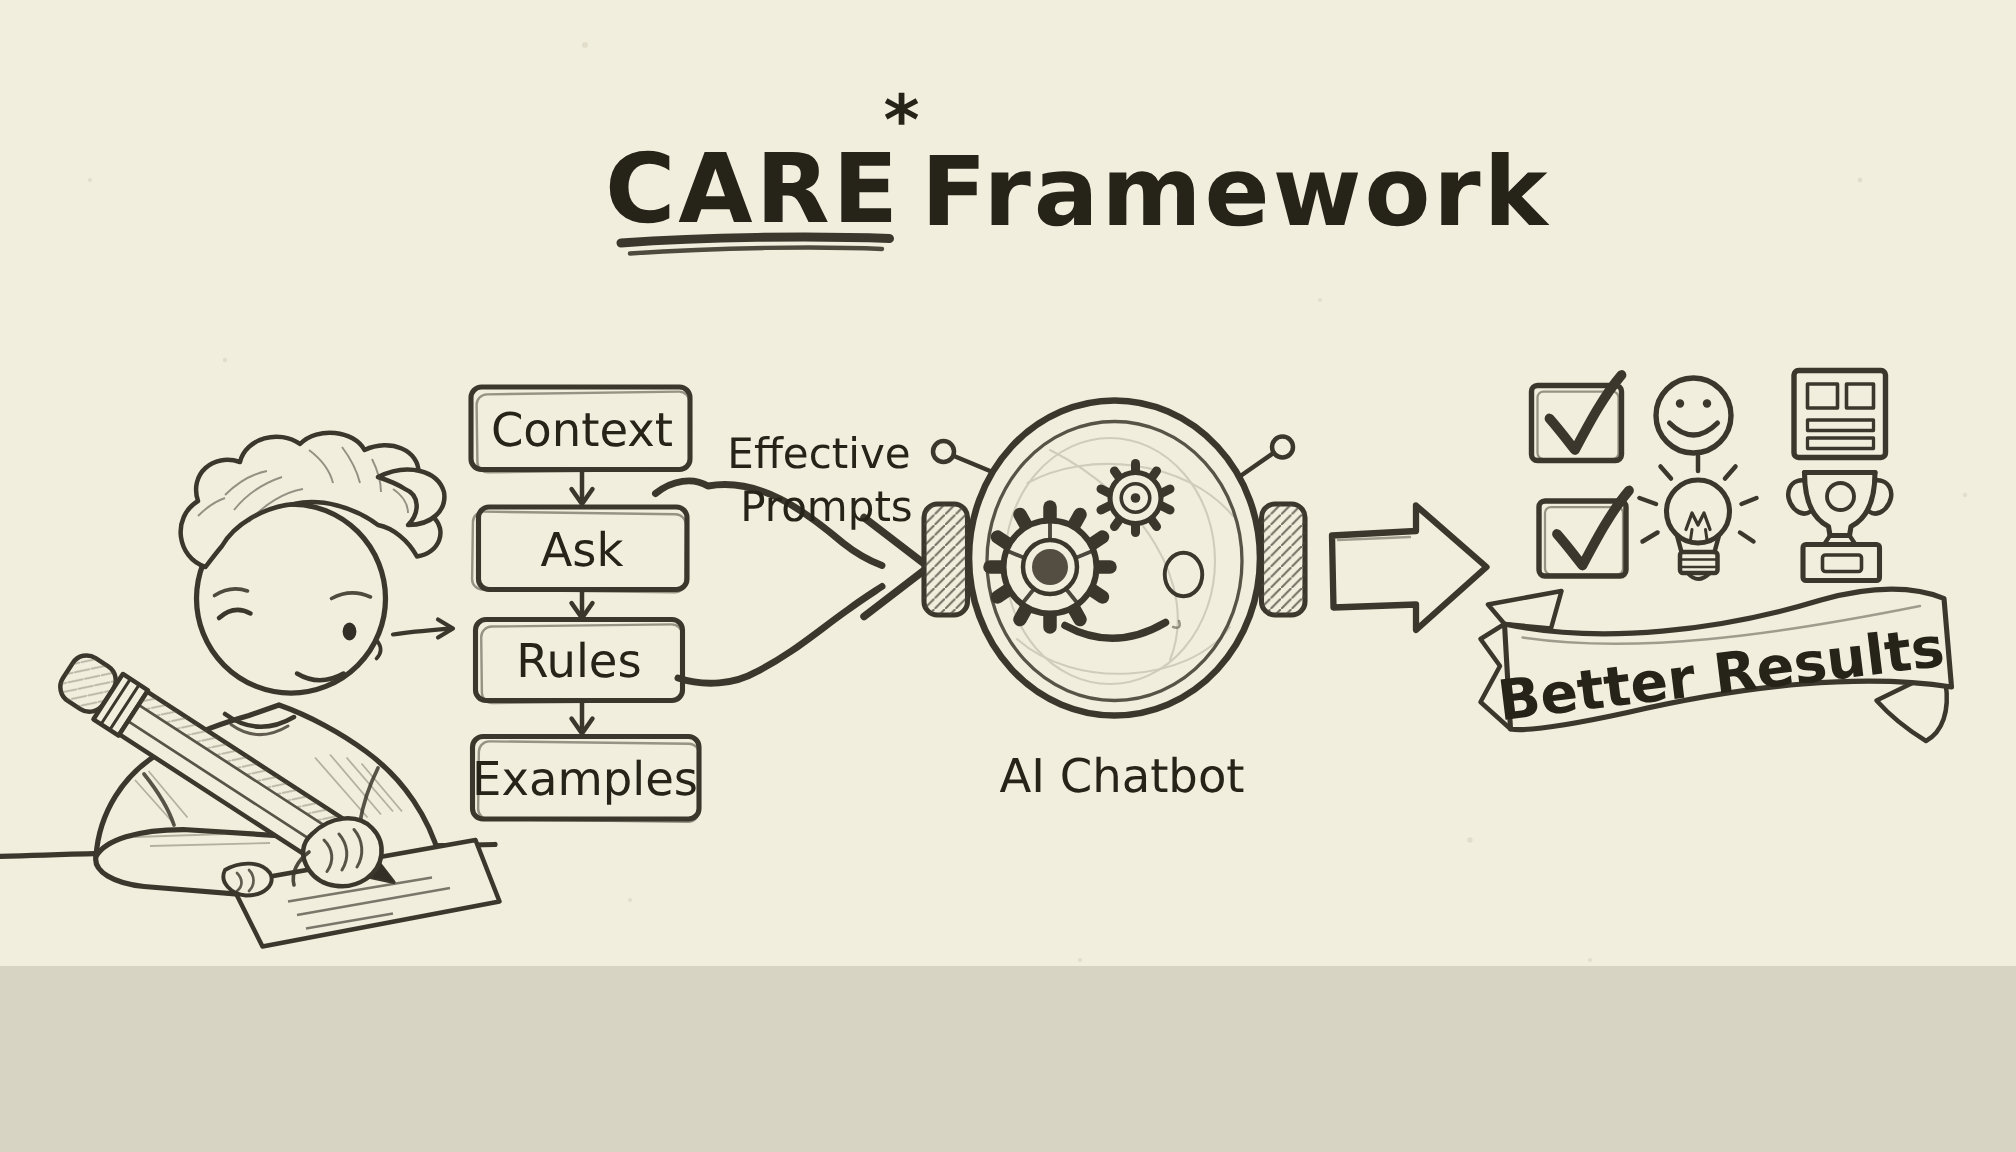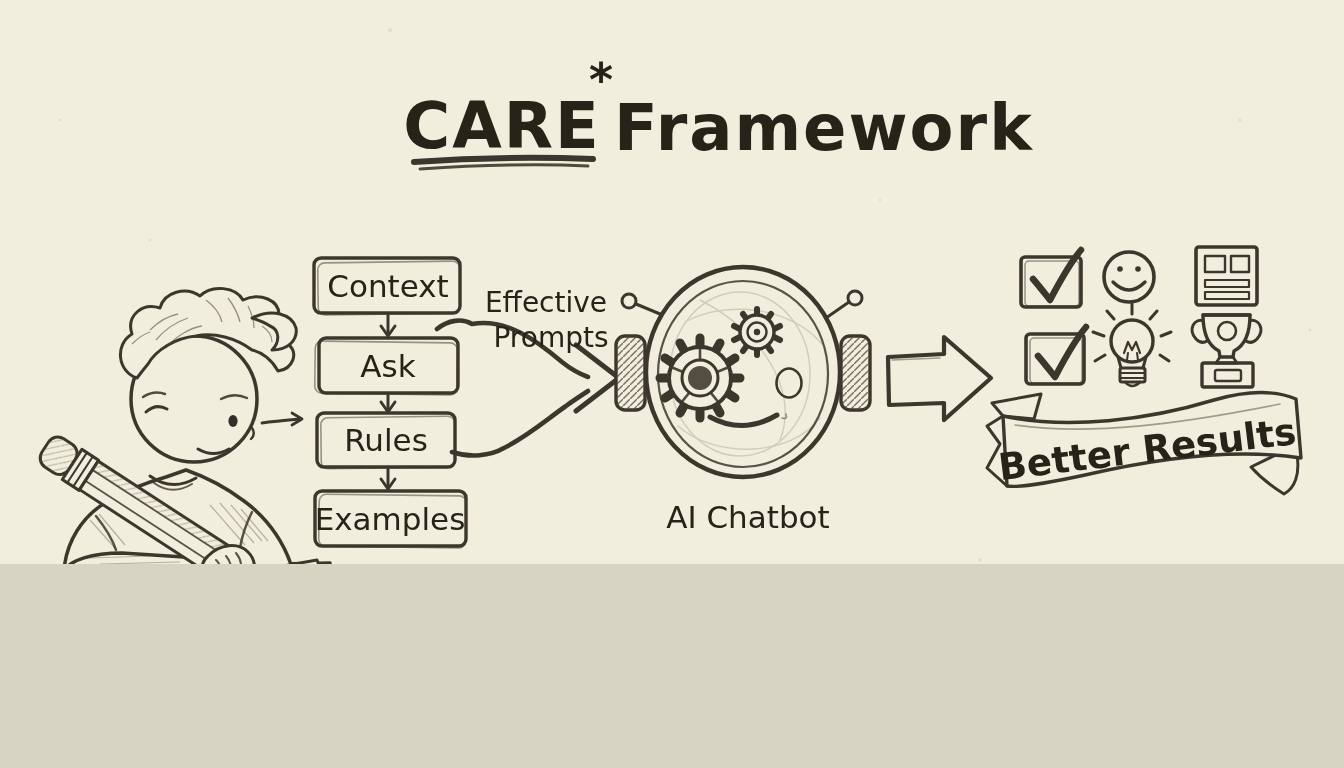--- a/index.html
+++ b/index.html
@@ -1,16 +1,16 @@
 <!DOCTYPE html>
 <html><head>
 <meta charset="utf-8">
 <style>
   html,body{margin:0;padding:0;background:#d8d4c4;}
-  #stage{width:1344px;height:564px;position:relative;background:#f2eedd;overflow:hidden;
+  #stage{width:1344px;height:644px;position:relative;background:#f2eedd;overflow:hidden;
          font-family:"DejaVu Sans",sans-serif;}
   svg{position:absolute;inset:0;}
   text{font-family:"DejaVu Sans",sans-serif;fill:#262319;}
   .ink{stroke:#3c372c;fill:none;stroke-linecap:round;stroke-linejoin:round;}
   .fillpaper{fill:#f2eedd;}
   .title-main{font-size:64px;font-weight:bold;letter-spacing:2px;}
   .title-star{font-size:46px;font-weight:bold;}
   .boxlabel{font-size:31px;}
   .sublabel{font-size:28px;}
   .caption{font-size:31px;}

